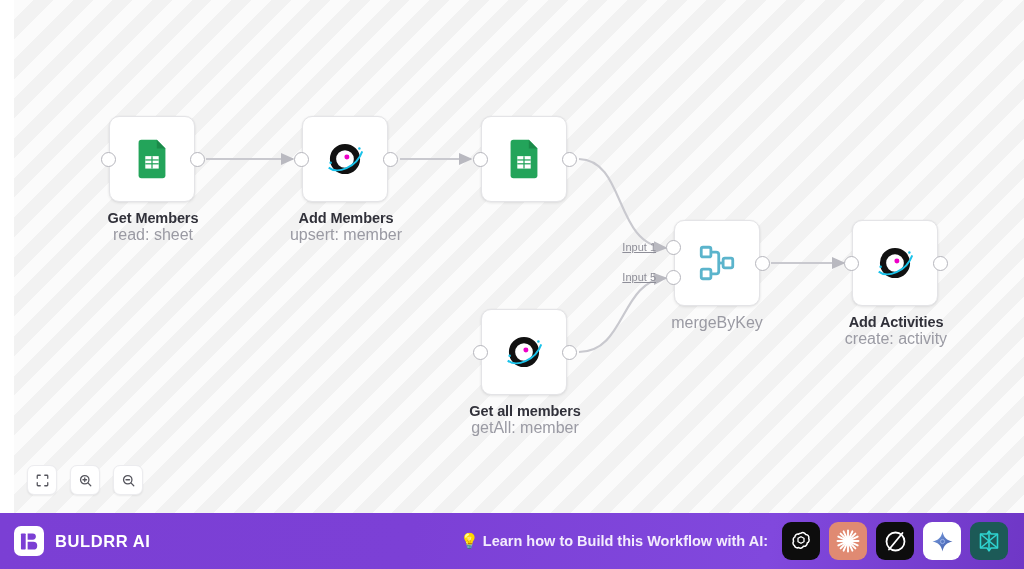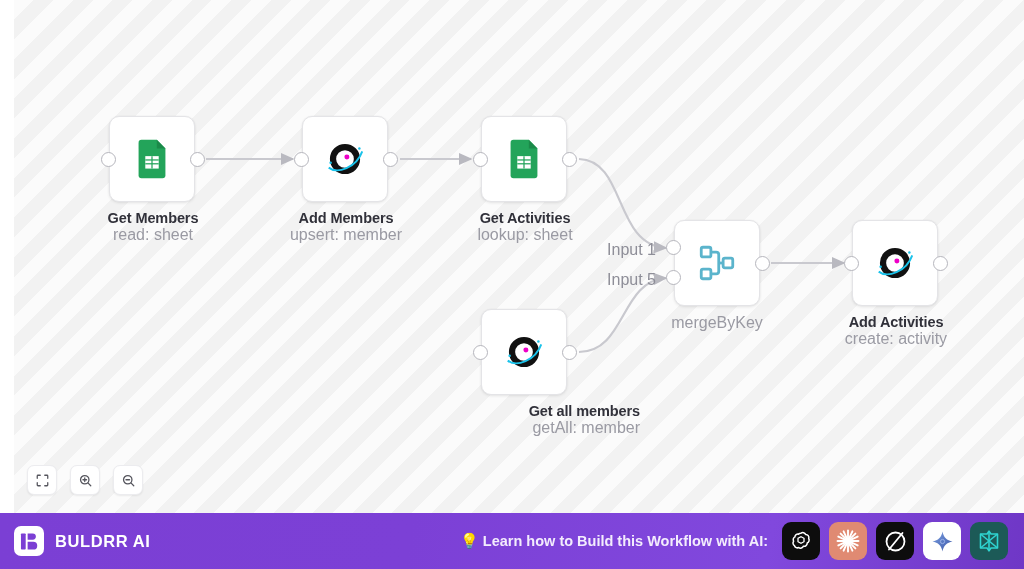--- a/index.html
+++ b/index.html
@@ -84,24 +84,25 @@
     position: absolute;
     width: 15px;
     height: 15px;
     border-radius: 50%;
     background: #ffffff;
     border: 1.4px solid #b6b6bd;
   }
 
   .input-label {
     position: absolute;
-    font-size: 16px;
+    font-size: 11px;
     color: #8e8e98;
     white-space: nowrap;
     text-align: right;
+    text-decoration: underline;
   }
 
   
   #controls {
     position: absolute;
     left: 13px;
     bottom: 18px;
     display: flex;
     gap: 13px;
   }
@@ -245,37 +246,33 @@
         <rect x="17" y="21" width="14" height="13" fill="#ffffff"></rect>
         <g stroke="#23a45a" stroke-width="1.3">
           <line x1="17" y1="25" x2="31" y2="25"></line>
           <line x1="17" y1="29" x2="31" y2="29"></line>
           <line x1="24" y1="21" x2="24" y2="34"></line>
         </g>
       </svg>
     </div>
     <div class="port" style="left:459px; top:152px;"></div>
     <div class="port" style="left:548px; top:152px;"></div>
-    <div class="node-caption" style="left:396px; top:210px;">
-      <div class="node-title">Get Activities</div>
-      <div class="node-sub">lookup: sheet</div>
-    </div>
 
     <div class="node" style="left:467px; top:309px;">
       <svg class="node-icon" viewBox="0 0 48 48">
         <circle cx="24" cy="24" r="12.5" fill="none" stroke="#111111" stroke-width="6.5"></circle>
         <circle cx="26" cy="22" r="2.6" fill="#ee00c8"></circle>
         <path d="M7 33 C16 40 36 33 42 16" fill="none" stroke="#19c2ea" stroke-width="2"></path>
         <circle cx="9" cy="28" r="1.3" fill="#19c2ea"></circle>
         <circle cx="39" cy="13" r="1.3" fill="#19c2ea"></circle>
       </svg>
     </div>
     <div class="port" style="left:459px; top:345px;"></div>
     <div class="port" style="left:548px; top:345px;"></div>
-    <div class="node-caption" style="left:396px; top:403px;text-align:right;">
+    <div class="node-caption" style="left:396px; top:403px;">
       <div class="node-title">Get all members</div>
       <div class="node-sub">getAll: member</div>
     </div>
 
     <div class="node" style="left:660px; top:220px;">
       <svg class="node-icon merge-ic" viewBox="0 0 48 48">
         <g fill="none" stroke="#5bb4cc" stroke-width="3.2">
           <rect x="6" y="6" width="11" height="11" rx="2"></rect>
           <rect x="6" y="31" width="11" height="11" rx="2"></rect>
           <rect x="31" y="18.5" width="11" height="11" rx="2"></rect>

